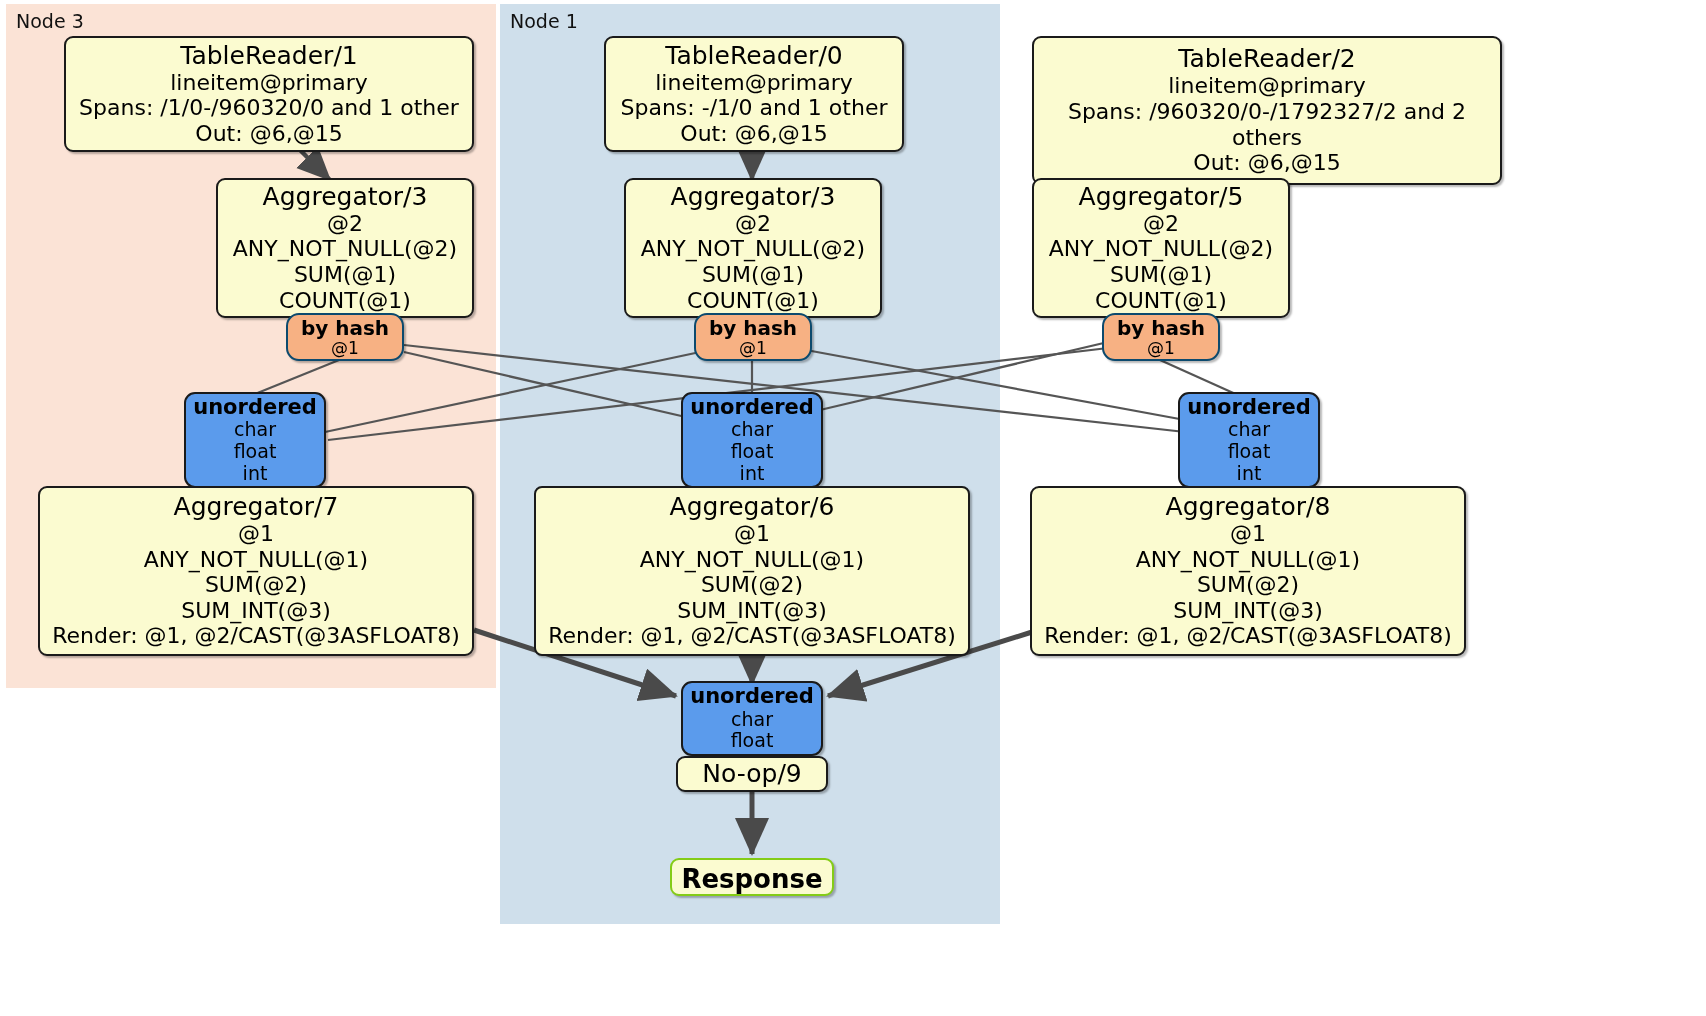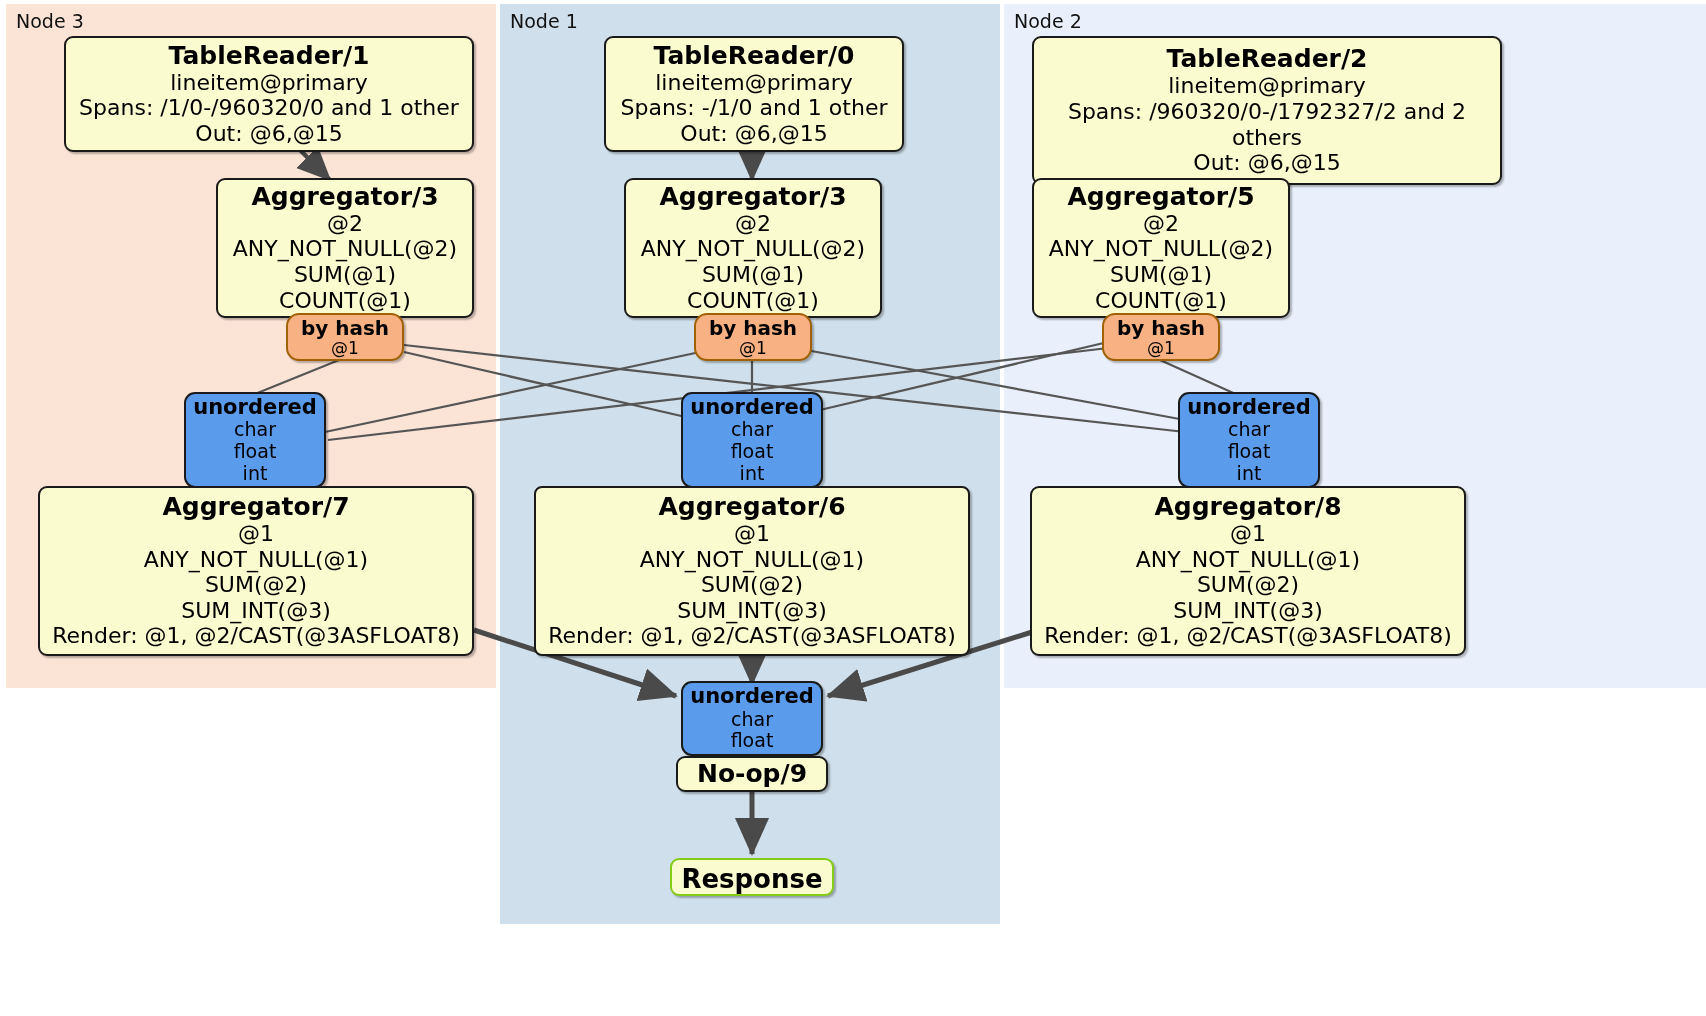--- a/index.html
+++ b/index.html
@@ -14,24 +14,24 @@
   #panel-node1{left:500px;top:4px;width:500px;height:920px;background:#cfdfeb;}
   #panel-node2{left:1004px;top:4px;width:702px;height:684px;background:#eaf0fb;}
 
   svg#edges{position:absolute;left:0;top:0;width:1706px;height:1016px;pointer-events:none;}
 
   .box{position:absolute;box-sizing:border-box;display:flex;flex-direction:column;
        align-items:center;justify-content:center;text-align:center;}
 
   .proc{background:#fbfbd0;border:2px solid #1a1a1a;border-radius:9px;
         box-shadow:2px 2px 2px rgba(0,0,0,.28);}
-  .proc .title{font-weight:bold;font-size:25px;color:#000;line-height:1.12;}
+  .proc .title{font-weight:normal;font-size:25px;color:#000;line-height:1.12;}
   .proc .line{font-size:22px;color:#000;line-height:1.16;}
 
-  .router{background:#f7b183;border:2px solid #a16207;border-radius:13px;
+  .router{background:#f7b183;border:2px solid #0c4a6e;border-radius:13px;
           box-shadow:2px 2px 2px rgba(0,0,0,.28);}
   .router .title{font-weight:bold;font-size:20px;color:#000;line-height:1.1;}
   .router .line{font-size:17px;color:#000;line-height:1.1;}
 
   .recv{background:#5b9bec;border:2px solid #1a1a1a;border-radius:11px;
         box-shadow:2px 2px 2px rgba(0,0,0,.28);}
   .recv .title{font-weight:bold;font-size:21px;color:#000;line-height:1.12;}
   .recv .line{font-size:19px;color:#000;line-height:1.14;}
 
   .terminal{background:#fbfbd0;border:2px solid #84cc16;border-radius:9px;
@@ -41,23 +41,20 @@
 </head>
 <body>
 
 <div id="stage">
 
   <div class="node-panel" id="panel-node3">
     <span class="panel-label">Node 3</span>
   </div>
   <div class="node-panel" id="panel-node1">
     <span class="panel-label">Node 1</span>
-  </div>
-  <div class="node-panel" id="panel-node2">
-    <span class="panel-label">Node 2</span>
   </div>
 
   <svg id="edges" viewBox="0 0 1706 1016">
     <defs>
       <marker id="ah" markerWidth="9" markerHeight="9" refX="7.2" refY="3.4" orient="auto">
         <path d="M0,0 L7.6,3.4 L0,6.8 z" fill="#4a4a4a"></path>
       </marker>
       <marker id="ahs" markerWidth="8" markerHeight="8" refX="6.6" refY="3" orient="auto">
         <path d="M0,0 L6.8,3 L0,6 z" fill="#555555"></path>
       </marker>

